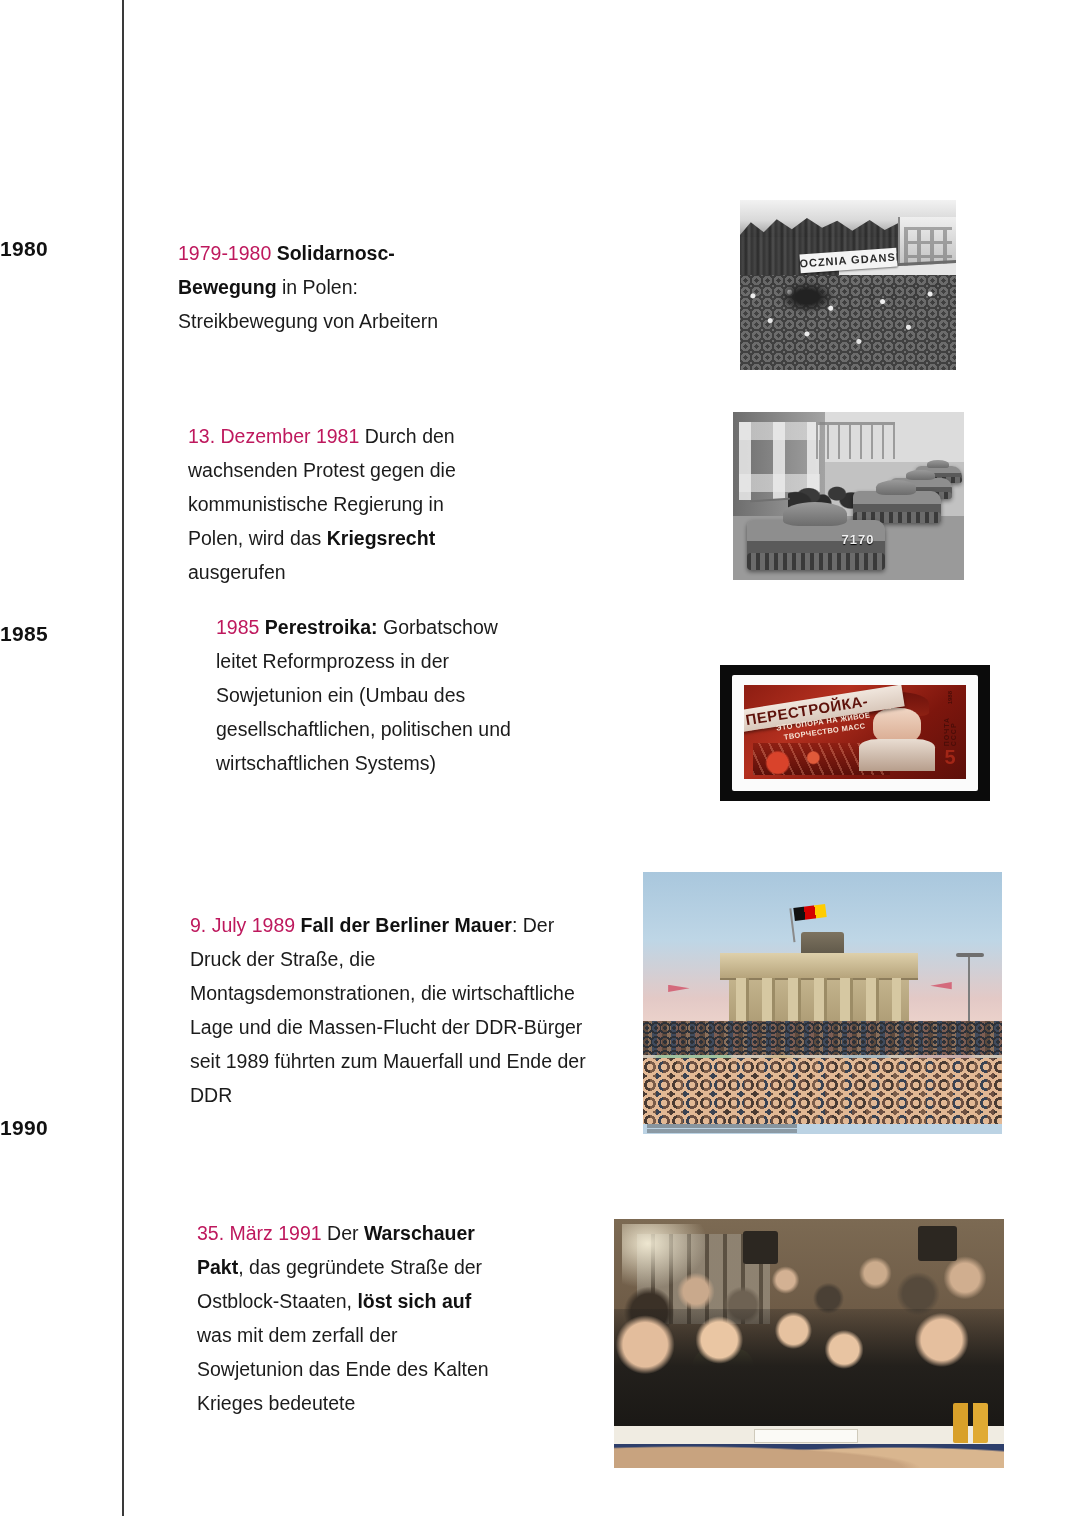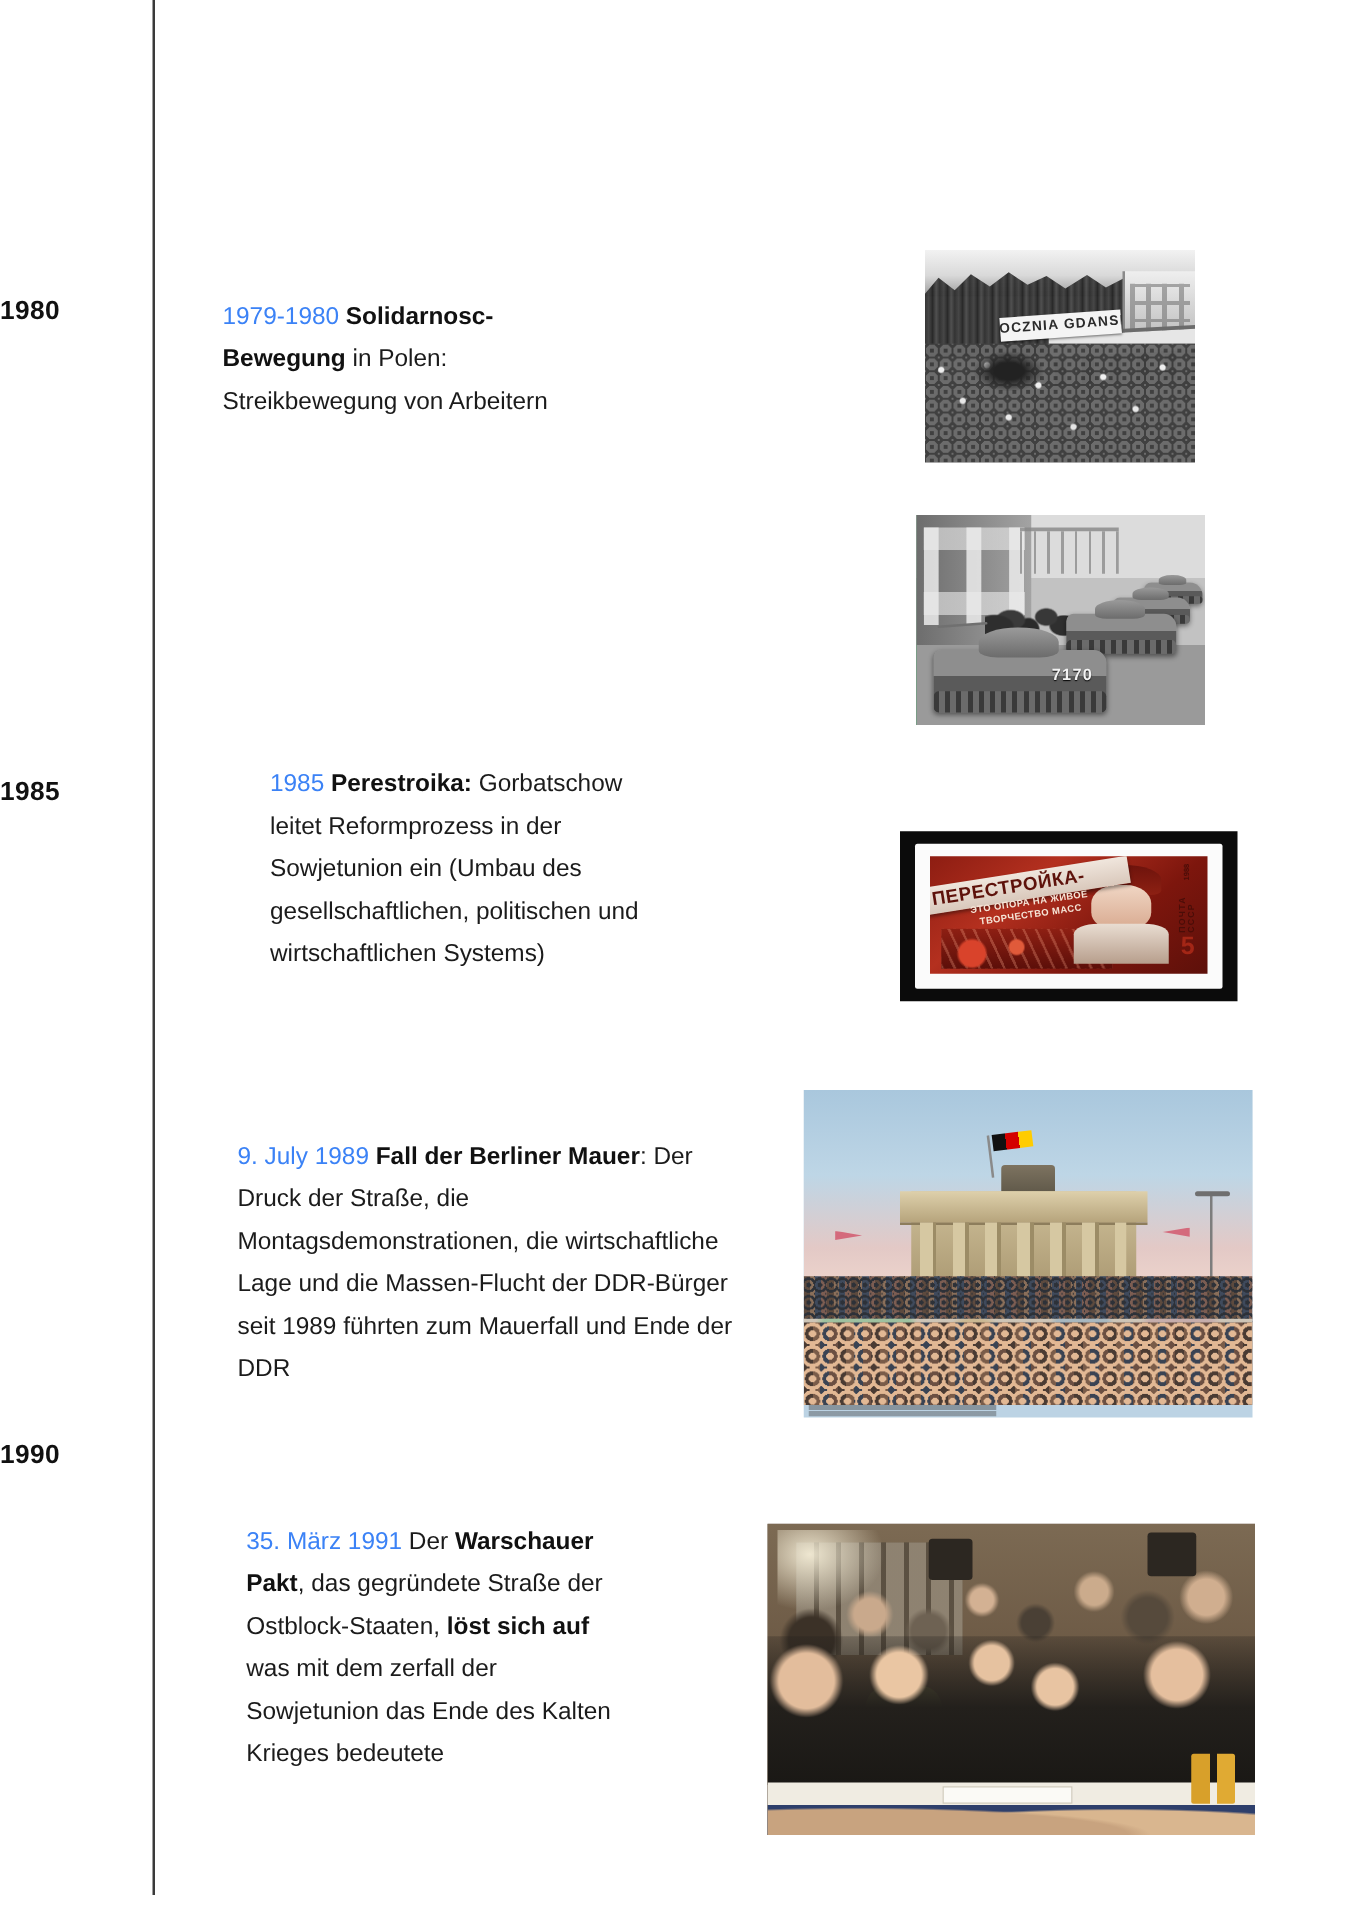--- a/index.html
+++ b/index.html
@@ -43,21 +43,21 @@
   
   .event-text {
     position: absolute;
     font-size: 19.5px;
     line-height: 34px;
     color: #1b1b1b;
     text-align: left;
     -webkit-font-smoothing: antialiased;
   }
   .event-text .date {
-    color: #3b82f6;
+    color: #be185d;
   }
   .event-text .b {
     font-weight: bold;
     color: #111111;
   }
 
   
   .photo {
     position: absolute;
     overflow: hidden;
@@ -434,39 +434,42 @@
 <body>
 
 <div id="page">
 
   <div id="timeline-axis"></div>
 
   <div class="year-marker" style="top:237px;">1980</div>
 
   <div class="year-marker" style="top:622px;">1985</div>
 
-  <div class="year-marker" style="top:1152px;">1990</div>
+  <div class="year-marker" style="top:1116px;">1990</div>
 
   <div class="event-text" style="left:178px; top:236px; width:300px;">
     <span class="date">1979-1980</span><span> </span><span class="b">Solidarnosc-Bewegung</span><span> in Polen: Streikbewegung von Arbeitern</span>
   </div>
 
   <div class="photo p1" style="left:740px; top:200px; width:216px; height:170px;">
     <div class="photo-inner">
       <div class="sky"></div>
       <div class="treeline"></div>
       <div class="bldg-right"></div>
       <div class="hall"></div>
       <div class="banner">
         <span>STOCZNIA GDANSKA</span>
       </div>
       <div class="crowd"></div>
     </div>
   </div>
 
+  <div class="event-text" style="left:188px; top:419px; width:310px;">
+    <span class="date">13. Dezember 1981</span><span> Durch den wachsenden Protest gegen die kommunistische Regierung in Polen, wird das </span><span class="b">Kriegsrecht</span><span> ausgerufen</span>
+  </div>
 
   <div class="photo p2" style="left:733px; top:412px; width:231px; height:168px;">
     <div class="photo-inner">
       <div class="road"></div>
       <div class="bldg"></div>
       <div class="bridge"></div>
       <div class="people"></div>
       <div class="tank t4">
         <div class="turret"></div>
         <div class="track"></div>

